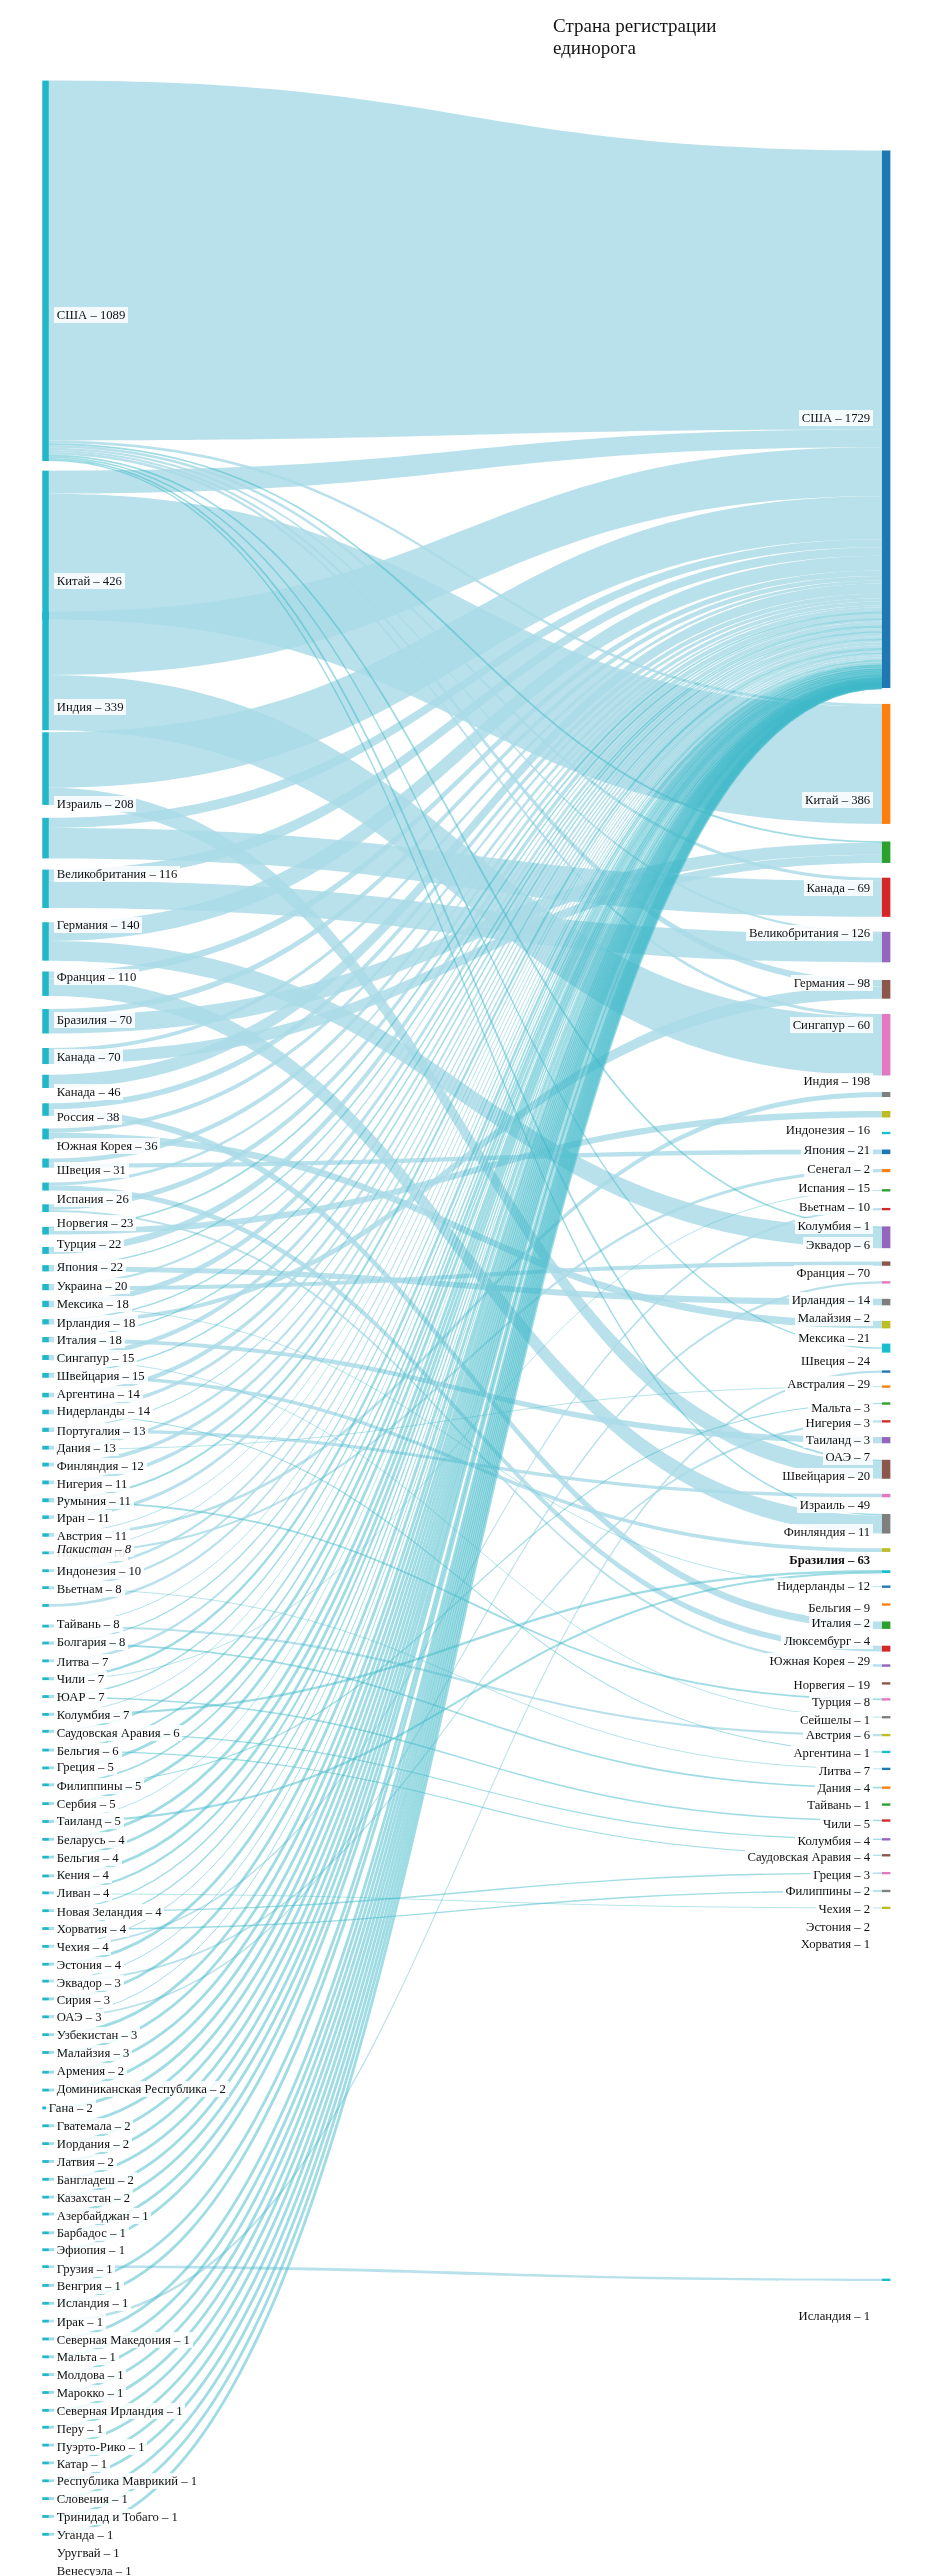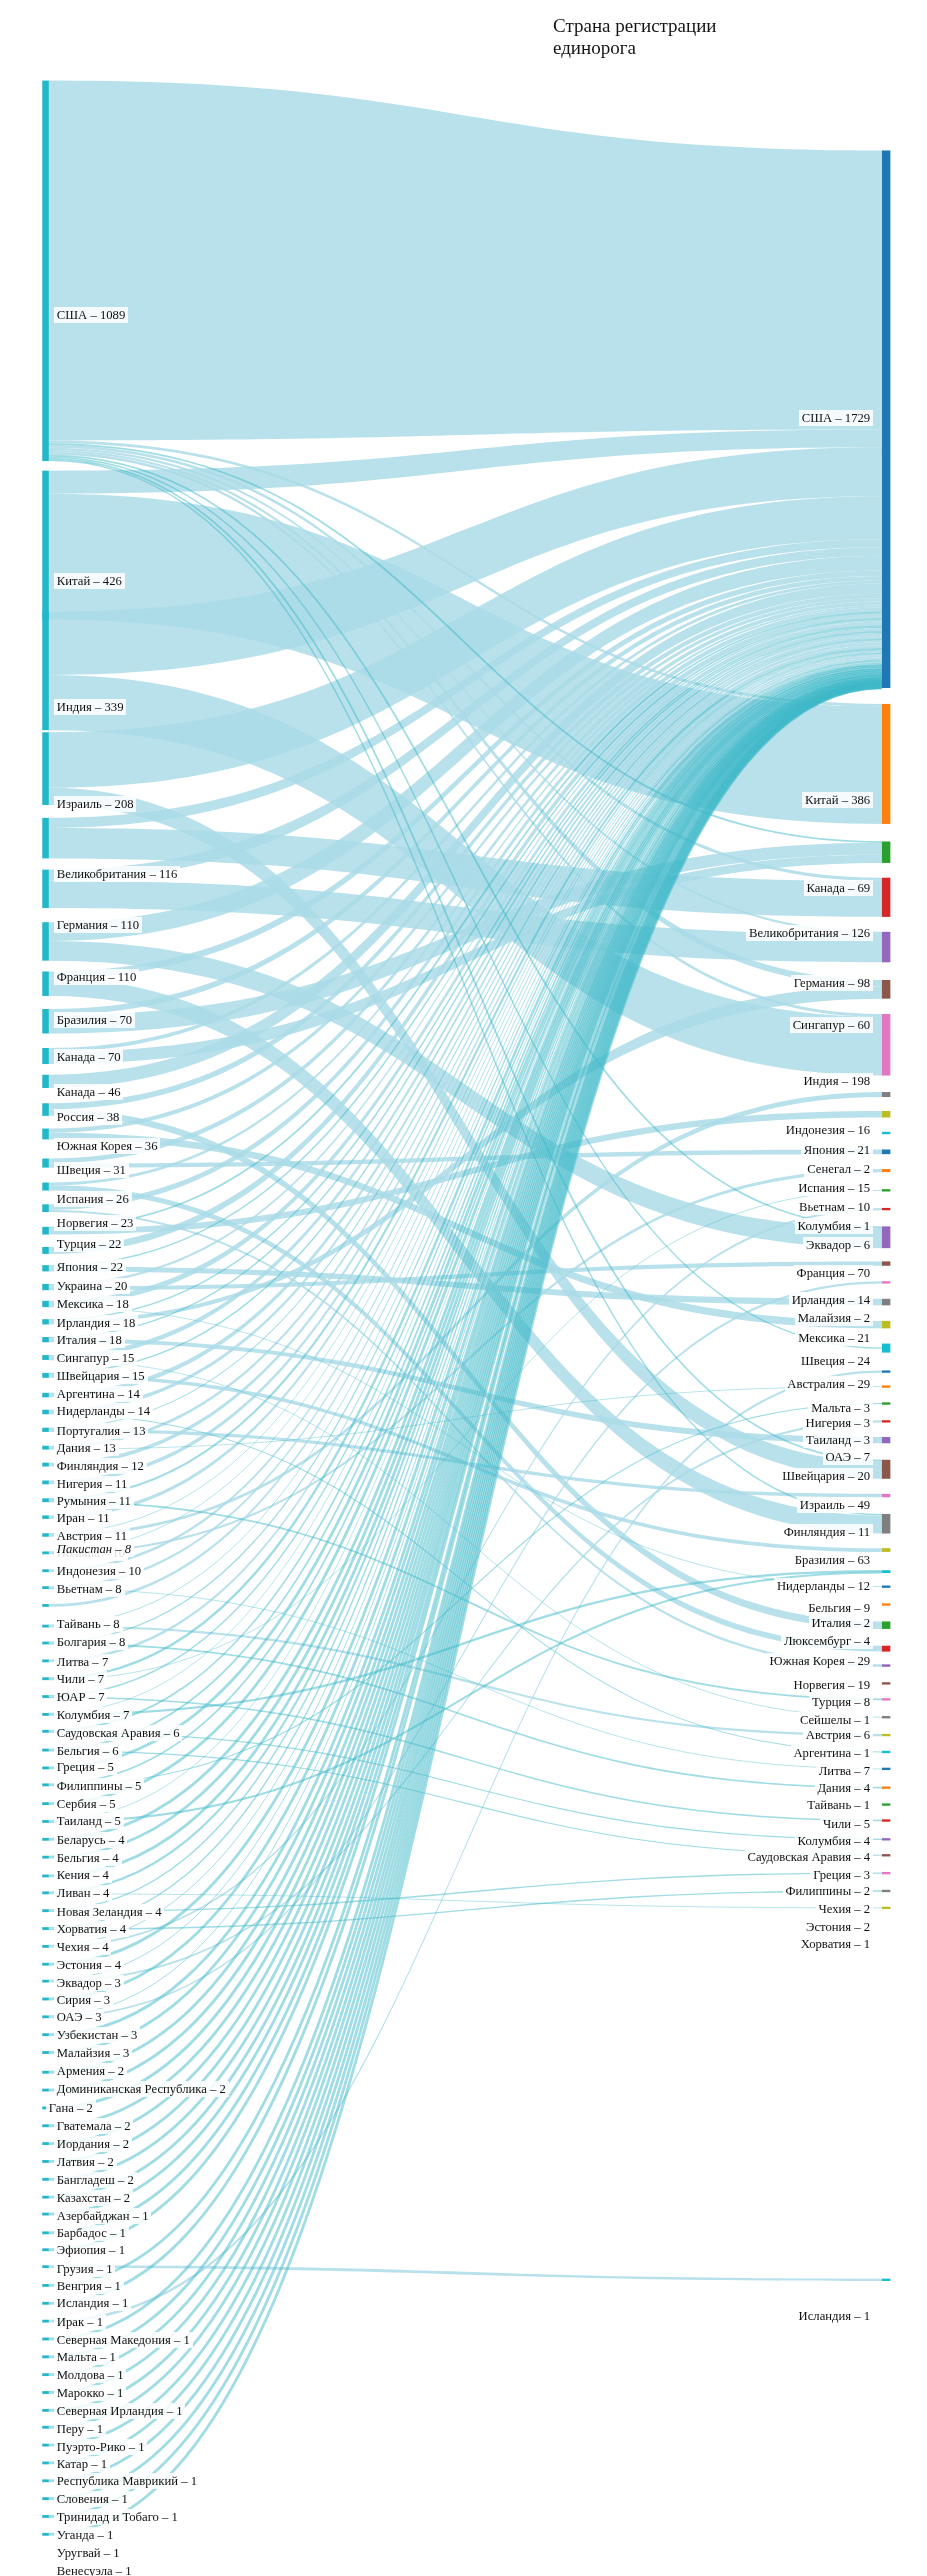--- a/index.html
+++ b/index.html
@@ -304,21 +304,21 @@
       <rect x="939" y="2011.75" width="9" height="2.5" fill="#7f7f7f"></rect>
       <rect x="939" y="2029.75" width="9" height="2.5" fill="#bcbd22"></rect>
       <rect x="939" y="2425.75" width="9" height="2.5" fill="#17becf"></rect>
     </svg>
   <div class="labels">
       <div class="lbl" style="top: 279px; left: 54px;">США – 1089</div>
       <div class="lbl" style="top: 545px; left: 54px;">Китай – 426</div>
       <div class="lbl" style="top: 671px; left: 54px;">Индия – 339</div>
       <div class="lbl" style="top: 768px; left: 54px;">Израиль – 208</div>
       <div class="lbl" style="top: 838px; left: 54px;">Великобритания – 116</div>
-      <div class="lbl" style="top: 889px; left: 54px;">Германия – 110</div>
+      <div class="lbl" style="top: 889px; left: 54px;">Германия – 140</div>
       <div class="lbl" style="top: 941px; left: 54px;">Франция – 110</div>
       <div class="lbl" style="top: 984px; left: 54px;">Бразилия – 70</div>
       <div class="lbl" style="top: 1021px; left: 54px;">Канада – 70</div>
       <div class="lbl" style="top: 1056px; left: 54px;">Канада – 46</div>
       <div class="lbl" style="top: 1081px; left: 54px;">Россия – 38</div>
       <div class="lbl" style="top: 1110px; left: 54px;">Южная Корея – 36</div>
       <div class="lbl" style="top: 1134px; left: 54px;">Швеция – 31</div>
       <div class="lbl" style="top: 1163px; left: 54px;">Испания – 26</div>
       <div class="lbl" style="top: 1187px; left: 54px;">Норвегия – 23</div>
       <div class="lbl" style="top: 1208px; left: 54px;">Турция – 22</div>
@@ -416,21 +416,21 @@
       <div class="lbl right" style="top: 1302px; right: 54px;">Мексика – 21</div>
       <div class="lbl right" style="top: 1325px; right: 54px;">Швеция – 24</div>
       <div class="lbl right" style="top: 1348px; right: 54px;">Австралия – 29</div>
       <div class="lbl right" style="top: 1372px; right: 54px;">Мальта – 3</div>
       <div class="lbl right" style="top: 1387px; right: 54px;">Нигерия – 3</div>
       <div class="lbl right" style="top: 1404px; right: 54px;">Таиланд – 3</div>
       <div class="lbl right" style="top: 1421px; right: 54px;">ОАЭ – 7</div>
       <div class="lbl right" style="top: 1440px; right: 54px;">Швейцария – 20</div>
       <div class="lbl right" style="top: 1469px; right: 54px;">Израиль – 49</div>
       <div class="lbl right" style="top: 1496px; right: 54px;">Финляндия – 11</div>
-      <div class="lbl right" style="top: 1524px; right: 54px;">Бразилия – 63</div>
+      <div class="lbl right" style="top: 1524px; right: 54px; font-weight: bold;">Бразилия – 63</div>
       <div class="lbl right" style="top: 1550px; right: 54px;">Нидерланды – 12</div>
       <div class="lbl right" style="top: 1572px; right: 54px;">Бельгия – 9</div>
       <div class="lbl right" style="top: 1587px; right: 54px;">Италия – 2</div>
       <div class="lbl right" style="top: 1605px; right: 54px;">Люксембург – 4</div>
       <div class="lbl right" style="top: 1625px; right: 54px;">Южная Корея – 29</div>
       <div class="lbl right" style="top: 1649px; right: 54px;">Норвегия – 19</div>
       <div class="lbl right" style="top: 1666px; right: 54px;">Турция – 8</div>
       <div class="lbl right" style="top: 1684px; right: 54px;">Сейшелы – 1</div>
       <div class="lbl right" style="top: 1699px; right: 54px;">Австрия – 6</div>
       <div class="lbl right" style="top: 1717px; right: 54px;">Аргентина – 1</div>

